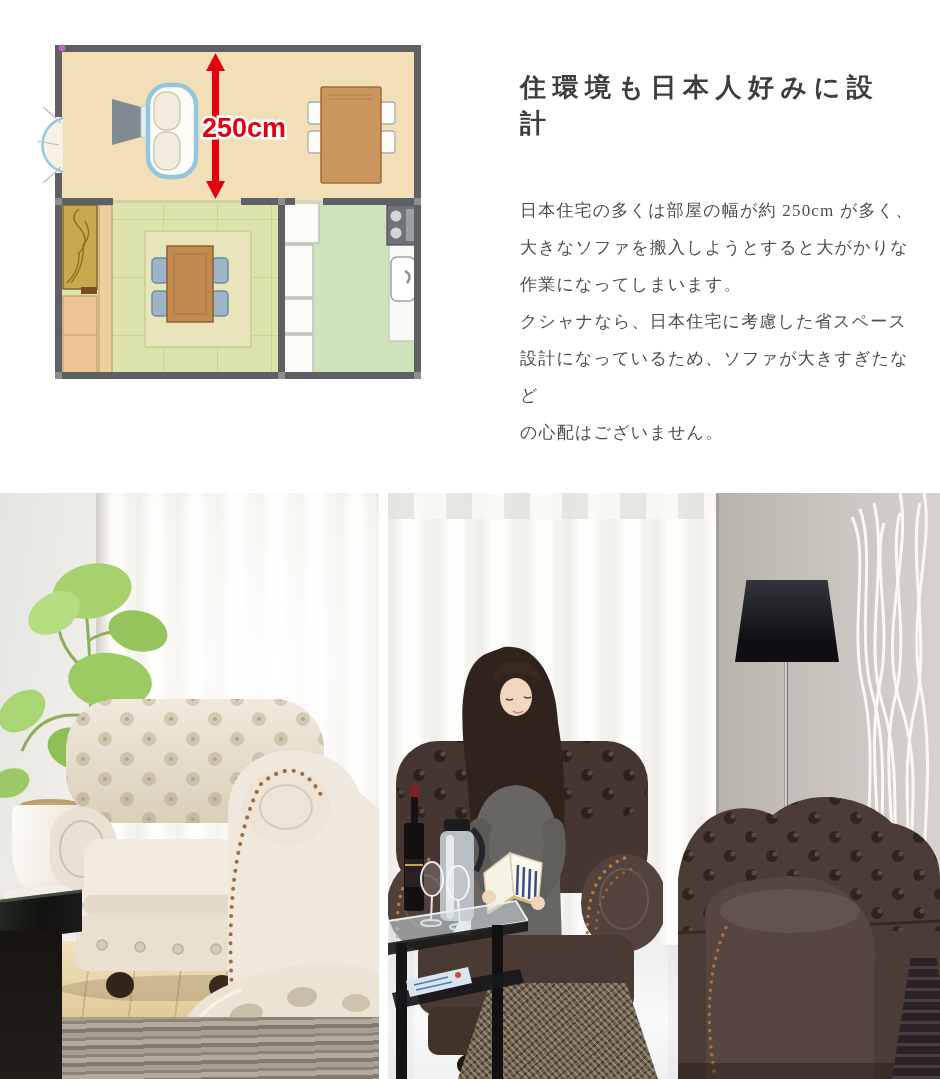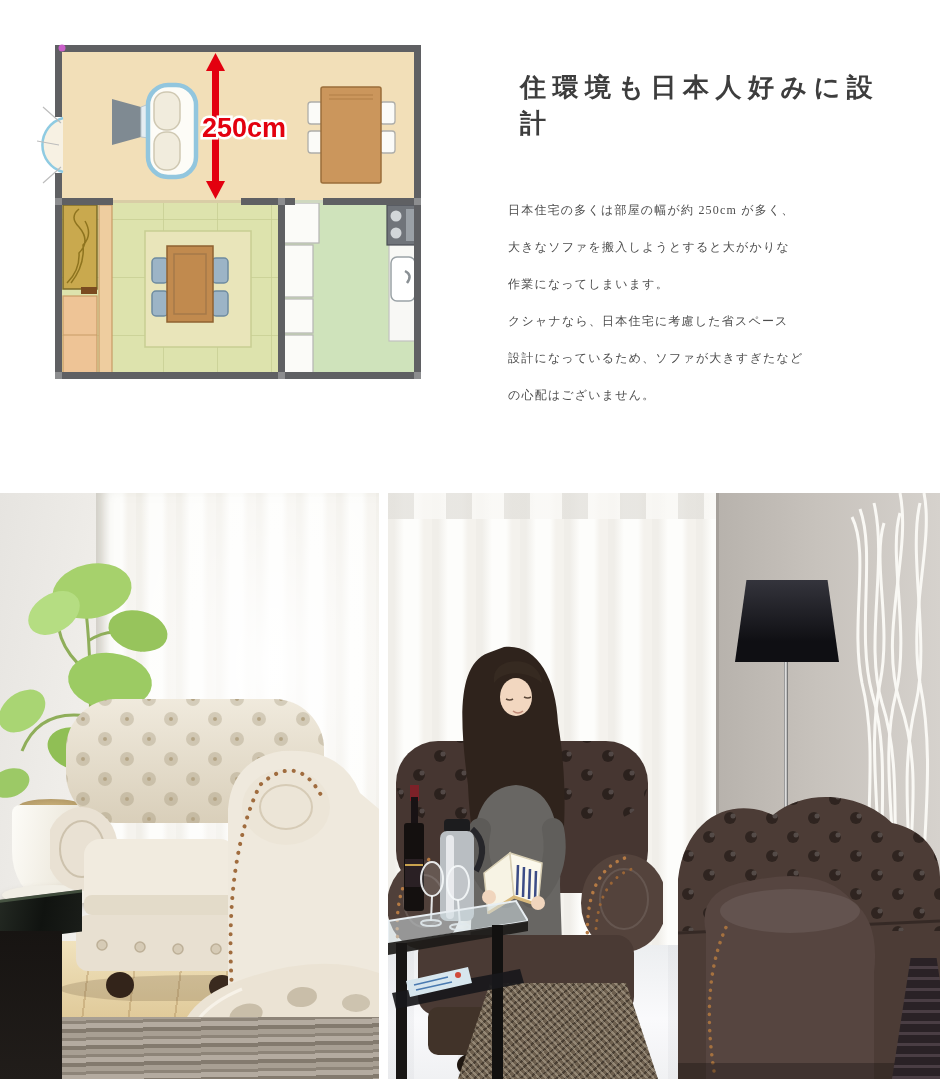--- a/index.html
+++ b/index.html
@@ -4,21 +4,21 @@
 <style>
   html,body{margin:0;padding:0;background:#fff;}
   .screen{position:relative;width:940px;height:1079px;background:#fff;overflow:hidden;
           font-family:"Liberation Serif","DejaVu Serif",serif;}
   
   .top-section{position:absolute;left:0;top:0;width:940px;height:493px;background:#fff;}
   .floorplan{position:absolute;left:55px;top:45px;width:366px;height:398px;}
   .floorplan svg{overflow:visible;display:block;}
   .copy{position:absolute;left:508px;top:58px;width:410px;}
   .copy h1{margin:12px;font-size:26px;font-weight:600;letter-spacing:6.5px;color:#3d3d3d;line-height:36px;}
-  .copy p{margin:50px 0 0 0;font-size:12px;line-height:37px;letter-spacing:1.2px;color:#4d4d4d;white-space:pre-line;}
+  .copy p{margin:50px 0 0 12px;font-size:17px;line-height:37px;letter-spacing:1.2px;color:#4d4d4d;white-space:pre-line;}
   
   .photos{position:absolute;left:0;top:493px;width:940px;height:586px;background:#fff;}
   .photo{position:absolute;top:0;height:586px;overflow:hidden;background:#f4f2ee;}
   .photo-left{left:0;width:379px;}
   .photo-right{left:388px;width:552px;}
   .layer{position:absolute;}
   
   .lp-wall{left:0;top:0;width:120px;height:470px;background:linear-gradient(100deg,#e6e4e0,#efede9 55%,#f3f1ed);}
   .lp-curtain{left:96px;top:0;width:283px;height:478px;
       background:repeating-linear-gradient(90deg,#f1efe9 0 5px,#fdfdfb 14px 26px,#f5f3ee 32px 40px);

